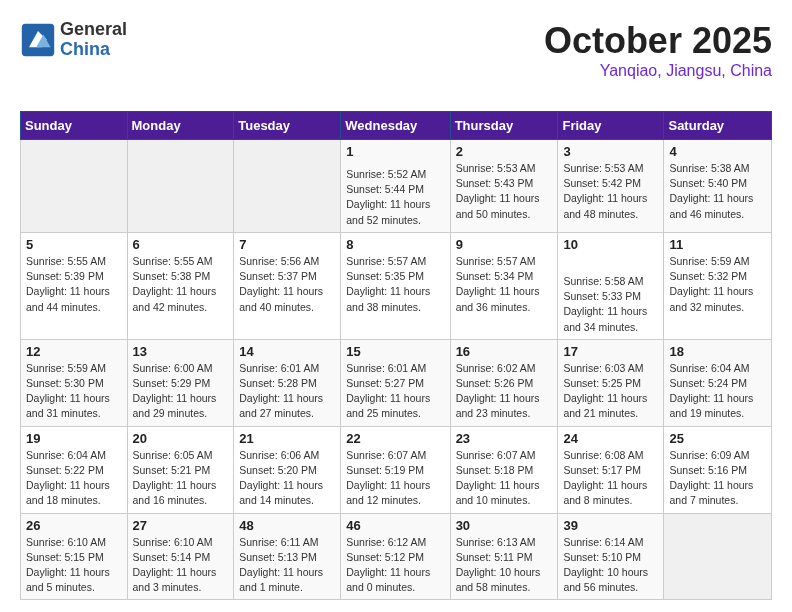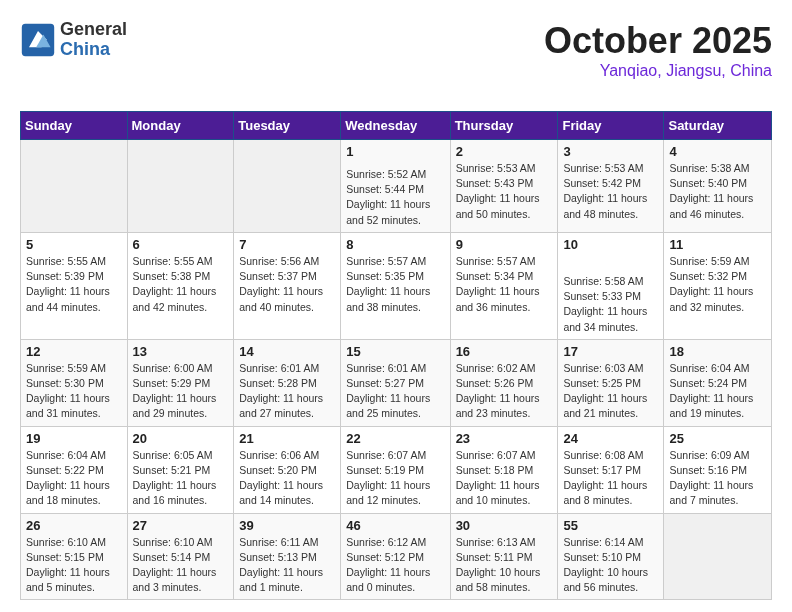--- a/index.html
+++ b/index.html
@@ -318,42 +318,42 @@
 and 5 minutes.</div>
         </td>
         <td>
           <div class="day-number">27</div>
           <div class="day-info" style="white-space: pre-line;">Sunrise: 6:10 AM
 Sunset: 5:14 PM
 Daylight: 11 hours
 and 3 minutes.</div>
         </td>
         <td>
-          <div class="day-number">39</div>
+          <div class="day-number">48</div>
           <div class="day-info" style="white-space: pre-line;">Sunrise: 6:11 AM
 Sunset: 5:13 PM
 Daylight: 11 hours
 and 1 minute.</div>
         </td>
         <td>
           <div class="day-number">46</div>
           <div class="day-info" style="white-space: pre-line;">Sunrise: 6:12 AM
 Sunset: 5:12 PM
 Daylight: 11 hours
 and 0 minutes.</div>
         </td>
         <td>
           <div class="day-number">30</div>
           <div class="day-info" style="white-space: pre-line;">Sunrise: 6:13 AM
 Sunset: 5:11 PM
 Daylight: 10 hours
 and 58 minutes.</div>
         </td>
         <td>
-          <div class="day-number">55</div>
+          <div class="day-number">39</div>
           <div class="day-info" style="white-space: pre-line;">Sunrise: 6:14 AM
 Sunset: 5:10 PM
 Daylight: 10 hours
 and 56 minutes.</div>
         </td>
         <td class="empty-cell"></td>
       </tr>
     </tbody>
 </table>
 

